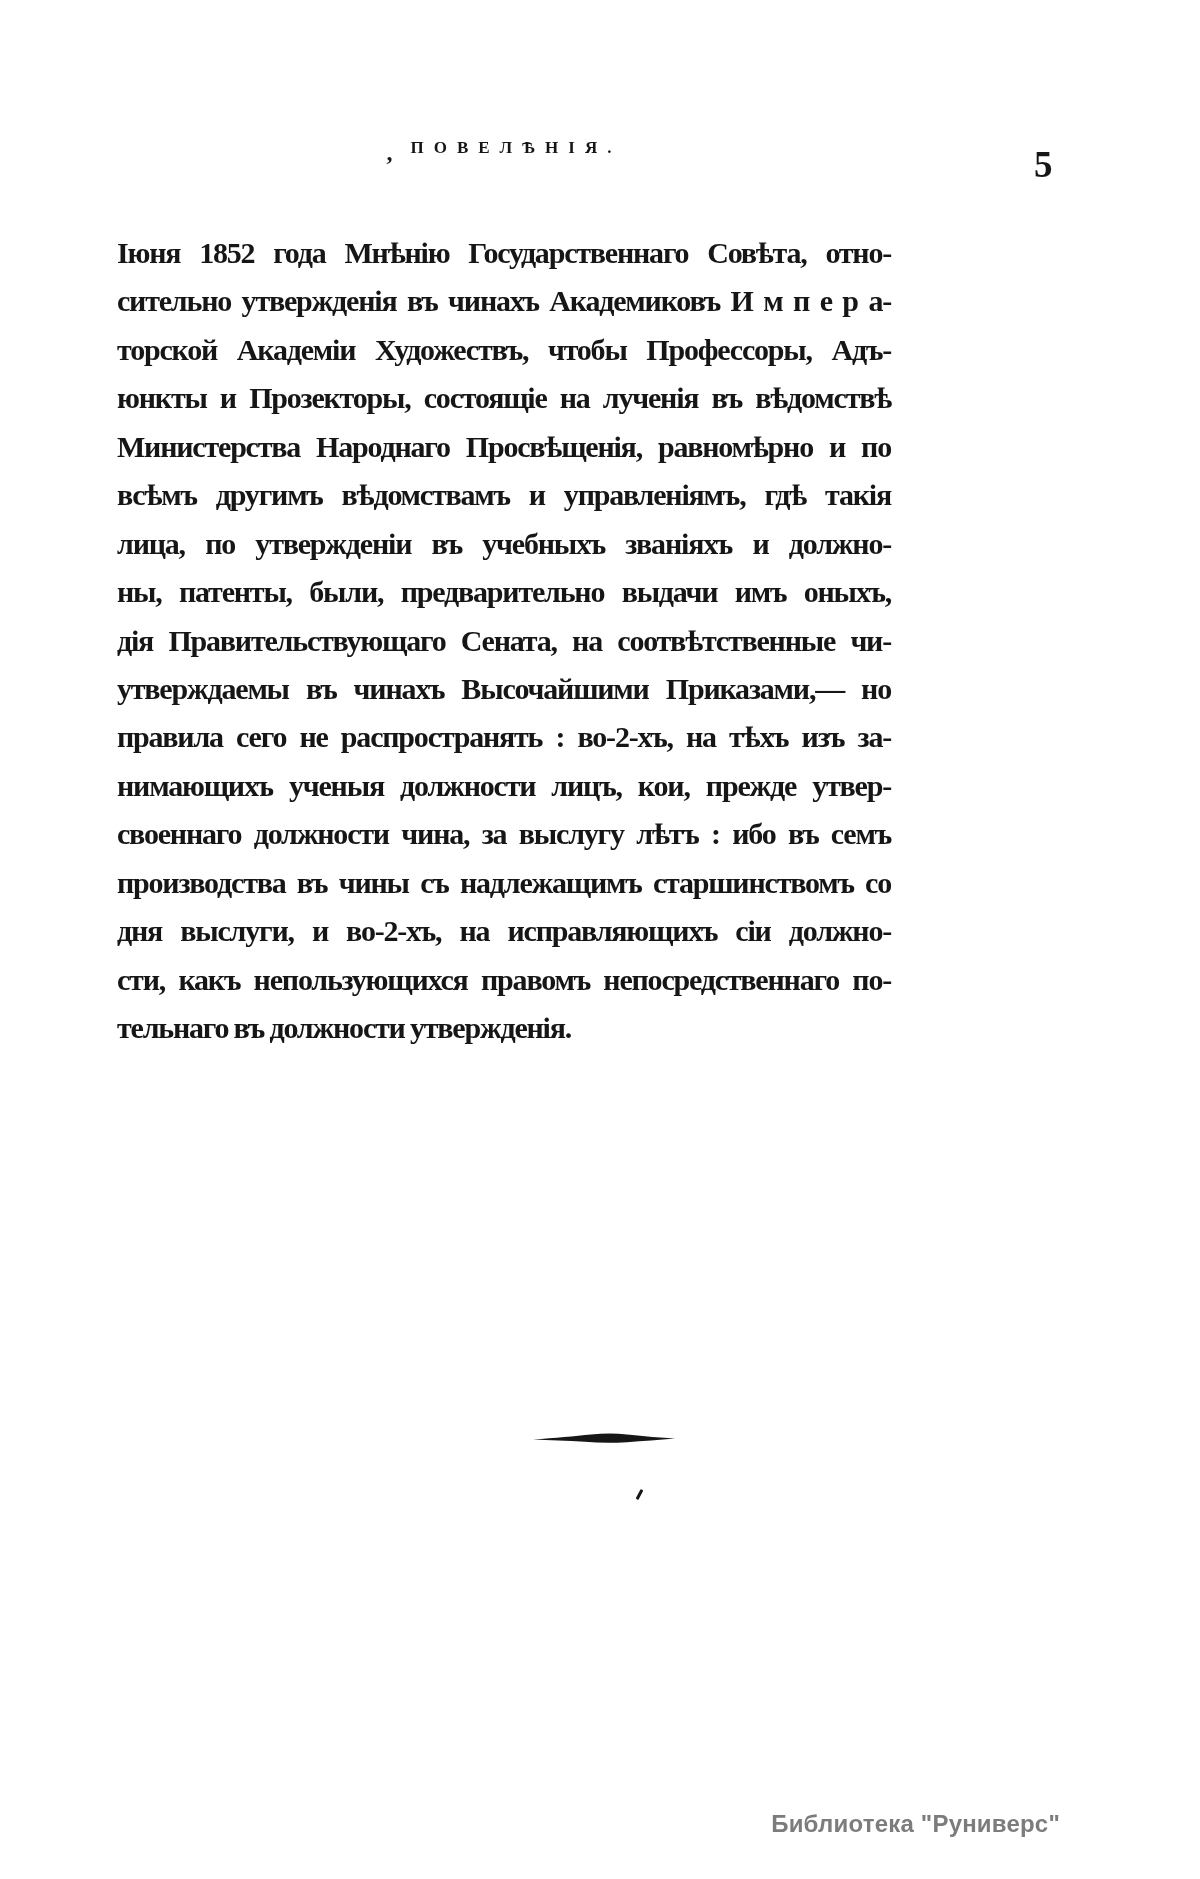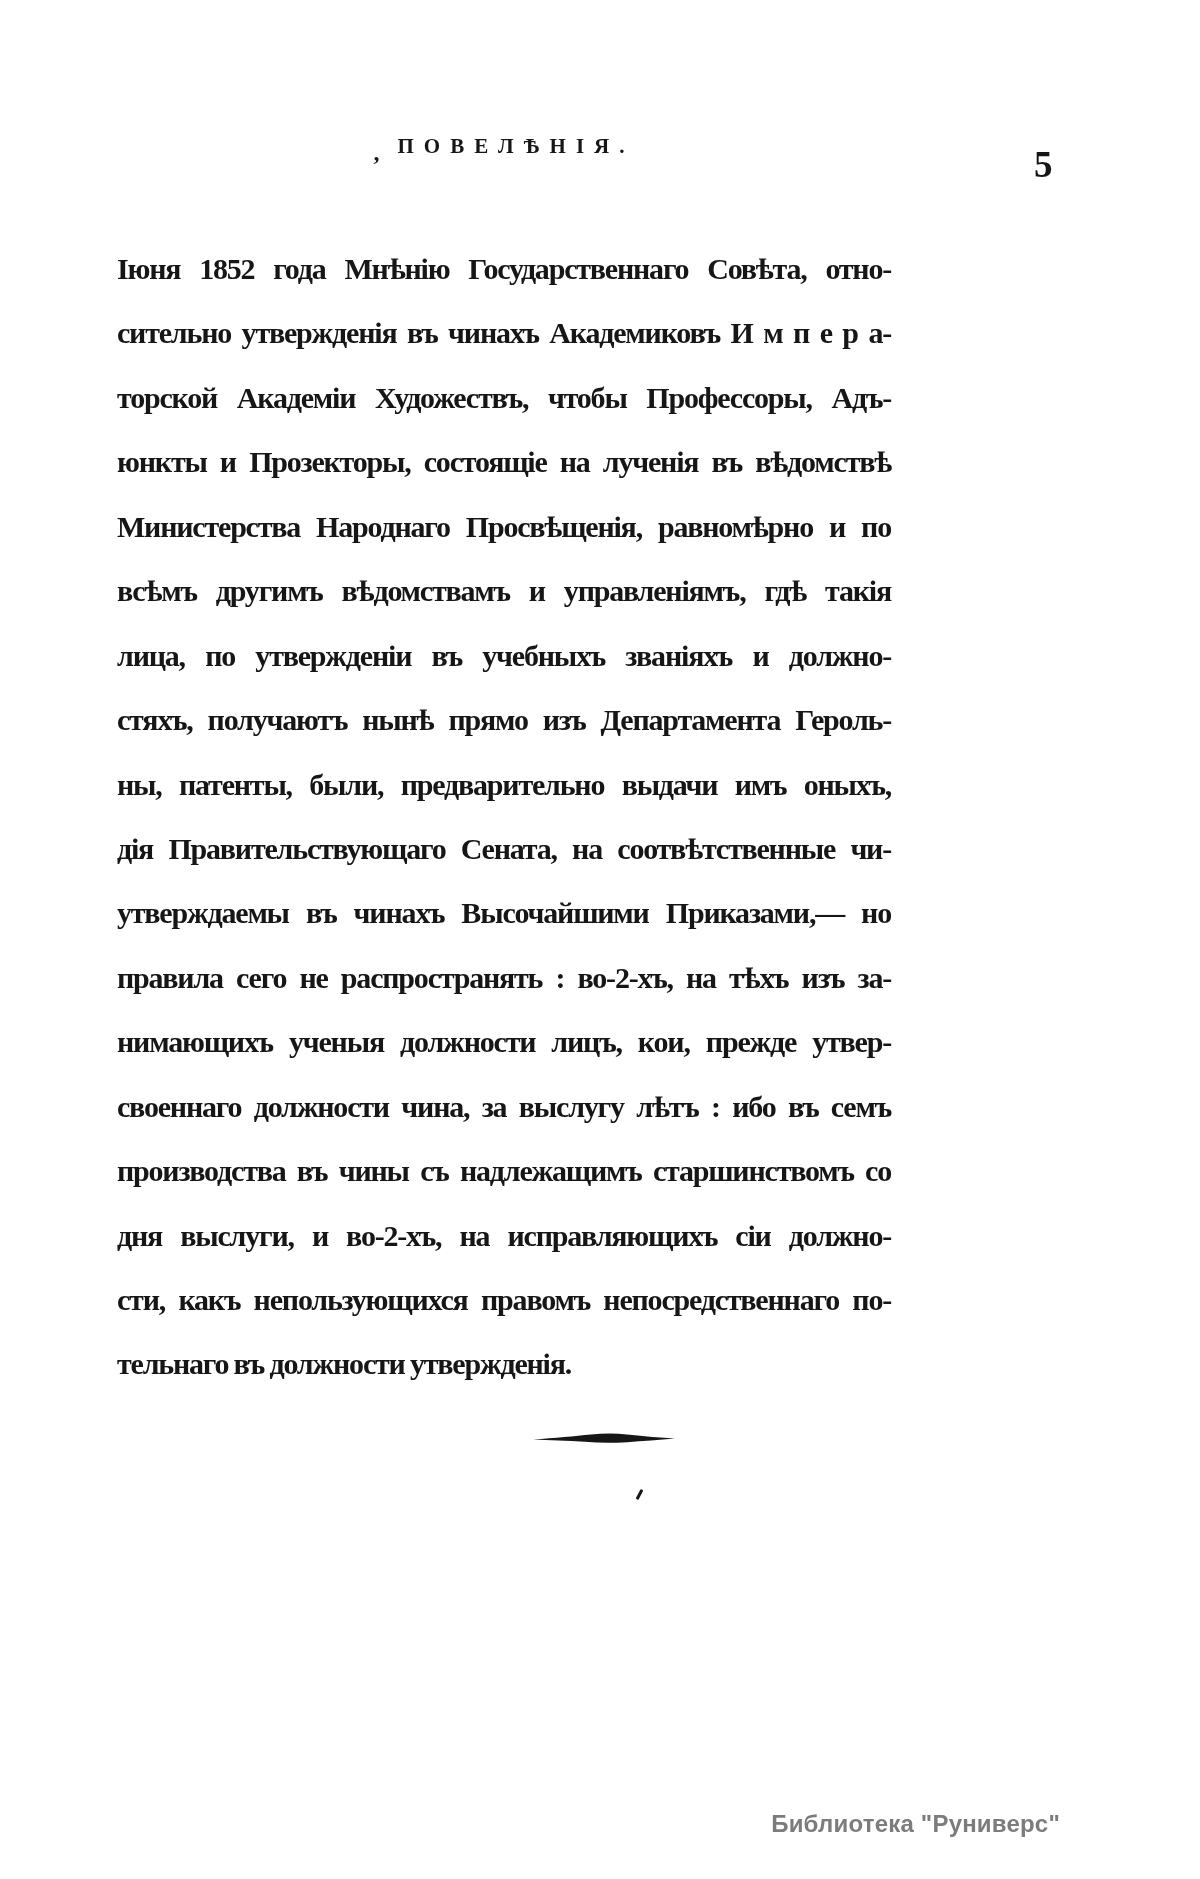--- a/index.html
+++ b/index.html
@@ -24,21 +24,21 @@
     text-align:center;
     color:var(--ink);
     white-space:nowrap;
   }
   .running-head .pre-mark{
     font-size:24px;font-weight:bold;
     position:relative;top:7px;margin-right:18px;
     letter-spacing:0;
   }
   .running-head .title{
-    font-size:21px;
+    font-size:17px;
     font-weight:bold;
     letter-spacing:10px;
   }
   .page-number{
     position:absolute;
     top:143px;left:1034px;
     font-size:37px;font-weight:bold;
     color:var(--ink);
   }
 
@@ -52,21 +52,20 @@
     height:48.45px;
     line-height:48.45px;
     font-size:30px;
     font-weight:bold;
     letter-spacing:-1.2px;
     word-spacing:-1px;
     text-align:justify;
     text-align-last:justify;
     white-space:normal;
     overflow:visible;
-    margin-top:16px;
   }
   .text-line:last-child{
     text-align-last:left;
   }
 
   
   .divider{
     position:absolute;
     left:533px;top:1430px;
     width:142px;height:18px;
@@ -106,21 +105,20 @@
   <div class="page-number">5</div>
 
   <div class="body-text">
       <div class="text-line">Іюня 1852 года Мнѣнію Государственнаго Совѣта, отно-</div>
       <div class="text-line">сительно утвержденія въ чинахъ Академиковъ И м п е р а-</div>
       <div class="text-line">торской Академіи Художествъ, чтобы Профессоры, Адъ-</div>
       <div class="text-line">юнкты и Прозекторы, состоящіе на лученія въ вѣдомствѣ</div>
       <div class="text-line">Министерства Народнаго Просвѣщенія, равномѣрно и по</div>
       <div class="text-line">всѣмъ другимъ вѣдомствамъ и управленіямъ, гдѣ такія</div>
       <div class="text-line">лица, по утвержденіи въ учебныхъ званіяхъ и должно-</div>
-      <div class="text-line">стяхъ, получаютъ нынѣ прямо изъ Департамента Героль-</div>
       <div class="text-line">ны, патенты, были, предварительно выдачи имъ оныхъ,</div>
       <div class="text-line">дія Правительствующаго Сената, на соотвѣтственные чи-</div>
       <div class="text-line">утверждаемы въ чинахъ Высочайшими Приказами,— но</div>
       <div class="text-line">правила сего не распространять : во-2-хъ, на тѣхъ изъ за-</div>
       <div class="text-line">нимающихъ ученыя должности лицъ, кои, прежде утвер-</div>
       <div class="text-line">своеннаго должности чина, за выслугу лѣтъ : ибо въ семъ</div>
       <div class="text-line">производства въ чины съ надлежащимъ старшинствомъ со</div>
       <div class="text-line">дня выслуги, и во-2-хъ, на исправляющихъ сіи должно-</div>
       <div class="text-line">сти, какъ непользующихся правомъ непосредственнаго по-</div>
       <div class="text-line">тельнаго въ должности утвержденія.</div>

